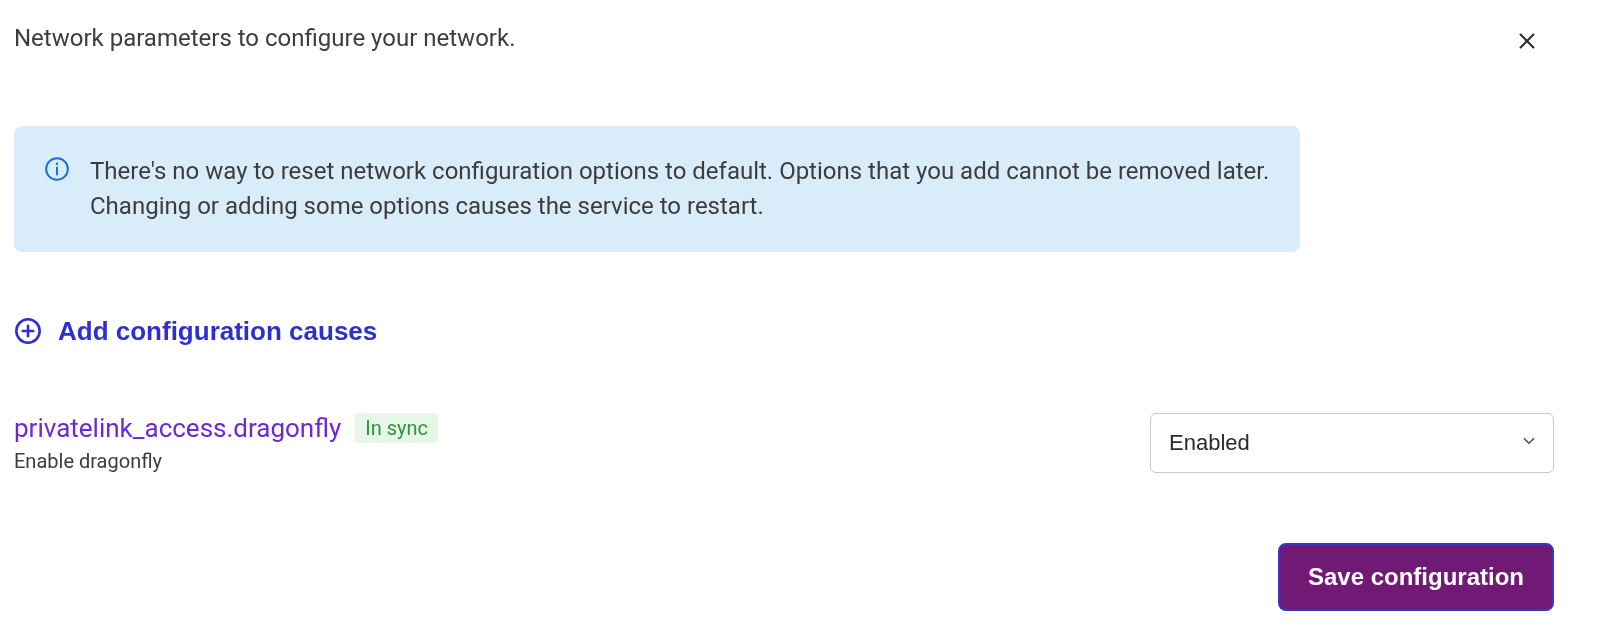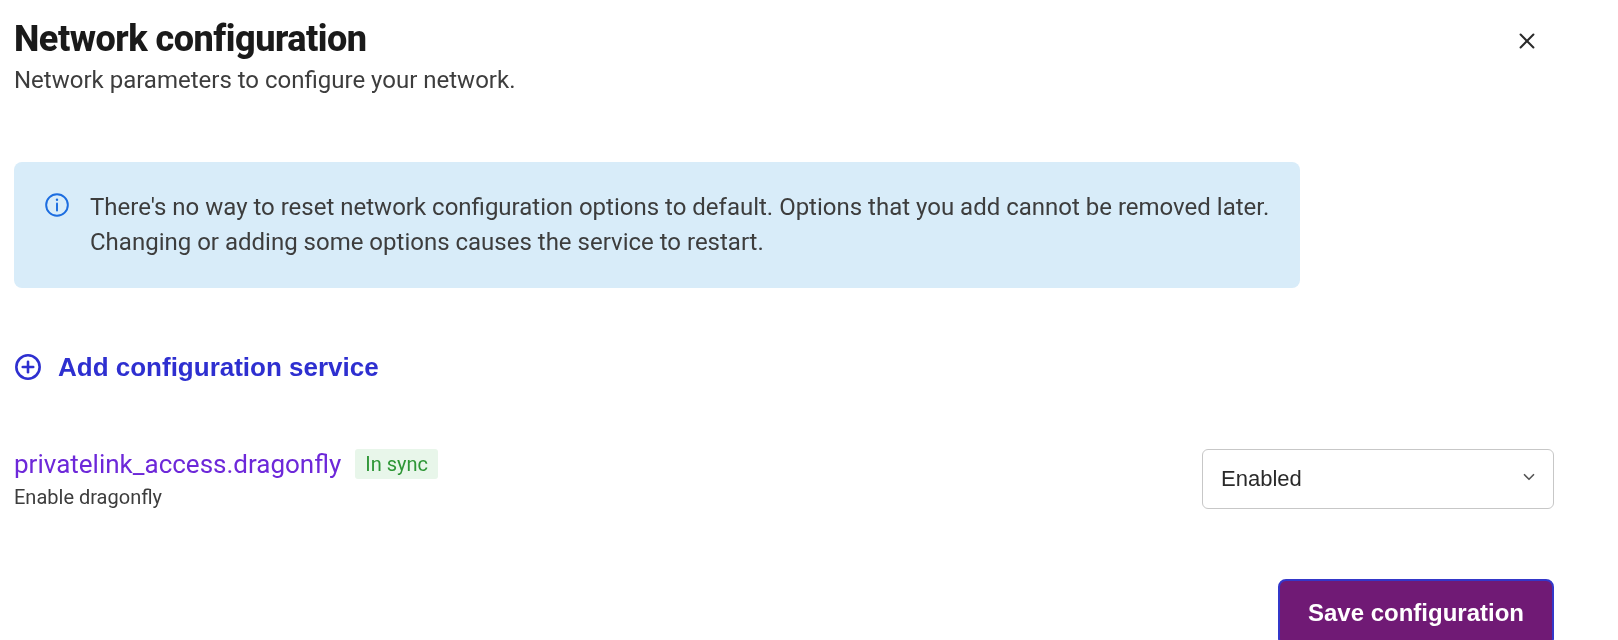--- a/index.html
+++ b/index.html
@@ -112,21 +112,21 @@
       border-radius: 3px;
       font-weight: 400;
     }
     .option-desc {
       font-size: 20px;
       color: #3d3d3d;
       margin-top: 2px;
     }
     .select-wrap {
       position: relative;
-      width: 352px;
+      width: 404px;
     }
     .select {
       width: 100%;
       height: 60px;
       border: 1px solid #c7c7c7;
       border-radius: 6px;
       background: #ffffff;
       font-size: 22px;
       color: #2a2a2a;
       padding: 0 44px 0 18px;
@@ -169,21 +169,20 @@
       border-color: #3437c9;
     }
   </style>
 </head>
 <body>
 
 
 
 <div class="header-row">
   <div>
-    <h1 class="page-title">Network configuration</h1>
     <p class="page-subtitle">Network parameters to configure your network.</p>
   </div>
   <button class="close-btn">
     <svg width="22" height="22" viewBox="0 0 24 24" fill="none" stroke="currentColor" stroke-width="2.2" stroke-linecap="round">
       <line x1="5" y1="5" x2="19" y2="19"></line>
       <line x1="19" y1="5" x2="5" y2="19"></line>
     </svg>
   </button>
 </div>
 
@@ -199,21 +198,21 @@
 </div>
 
 <button class="add-link">
   <span class="plus-icon">
     <svg width="28" height="28" viewBox="0 0 24 24" fill="none" stroke="currentColor" stroke-width="2.2">
       <circle cx="12" cy="12" r="10"></circle>
       <line x1="12" y1="7.5" x2="12" y2="16.5" stroke-linecap="round"></line>
       <line x1="7.5" y1="12" x2="16.5" y2="12" stroke-linecap="round"></line>
     </svg>
   </span>
-  <span>Add configuration service</span>
+  <span>Add configuration causes</span>
 </button>
 
 <div class="option-row">
   <div class="option-label-group">
     <div class="option-title-line">
       <span class="option-title">privatelink_access.dragonfly</span>
       <span class="status-badge">In sync</span>
     </div>
     <span class="option-desc">Enable dragonfly</span>
   </div>

